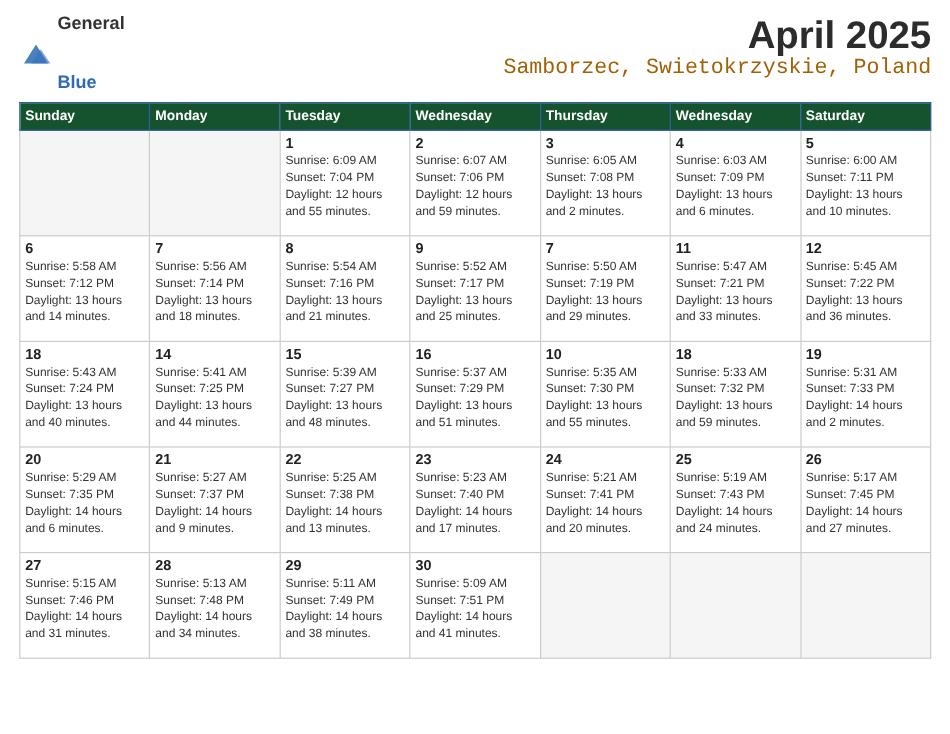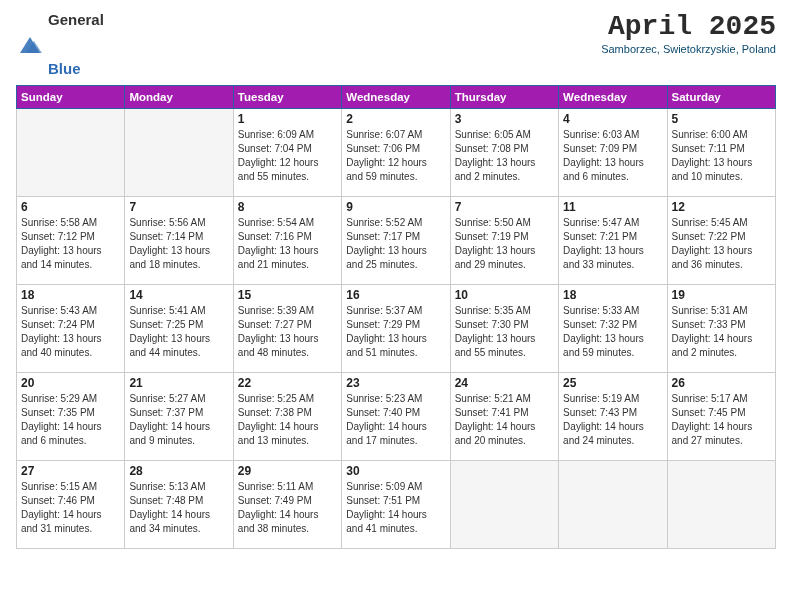--- a/index.html
+++ b/index.html
@@ -45,39 +45,39 @@
       margin-top: 32px;
     }
     .logo-icon {
       width: 28px;
       height: 28px;
     }
     .title-block {
       text-align: right;
     }
     .title-main {
-      font-size: 28px;
+      font-size: 32px;
       font-weight: bold;
       color: #2c2c2c;
       line-height: 1.1;
+    }
+    .title-sub {
+      font-size: 18px;
+      color: #a16207;
       font-family: Liberation Mono, monospace;
-    }
-    .title-sub {
-      font-size: 11px;
-      color: #0c4a6e;
     }
     .calendar {
       flex: 1;
       border: 1px solid #ccc;
       border-collapse: collapse;
       width: 100%;
       table-layout: fixed;
     }
     .calendar thead tr th {
-      background: #a21caf;
+      background: #14532d;
       color: #fff;
       font-size: 11.5px;
       font-weight: bold;
       padding: 5px 4px;
       border: 1px solid #2a5fa0;
       text-align: left;
     }
     .calendar tbody tr td {
       border: 1px solid #ccc;
       vertical-align: top;

